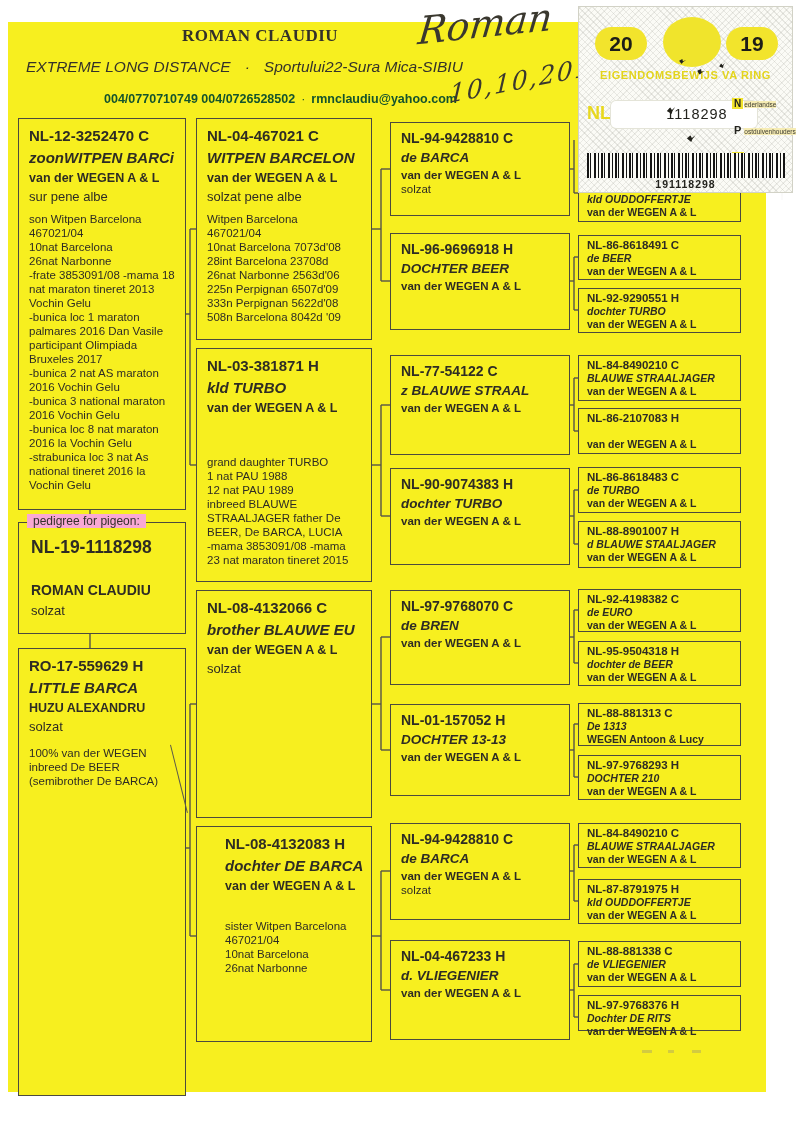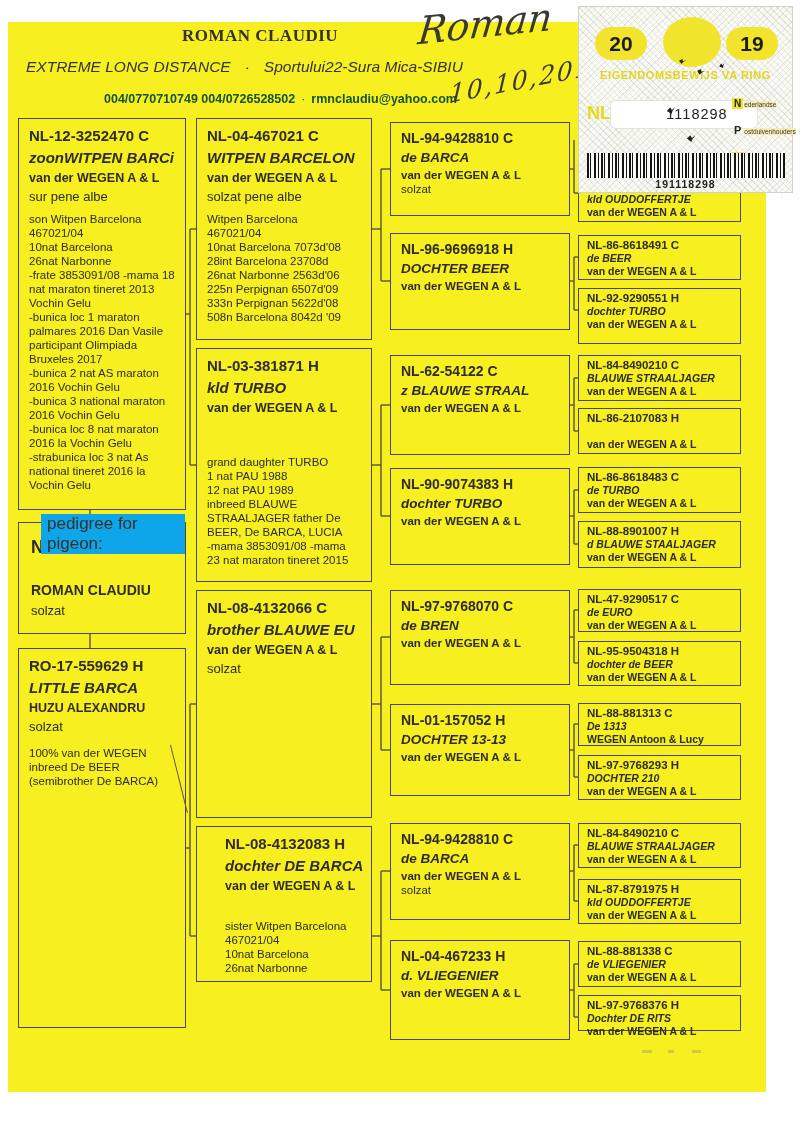--- a/index.html
+++ b/index.html
@@ -31,22 +31,22 @@
   .c3 .ring{font-size:14px;margin-bottom:4px;}
   .c3 .pname{font-size:13.5px;margin-bottom:4px;}
   .c3 .fancier{font-size:11.5px;margin-bottom:2px;}
   .c3 .extra{font-size:11.5px;margin-bottom:0;min-height:12px;}
   .c4 .ring{font-size:11.5px;margin-bottom:1px;}
   .c4 .pname{font-size:10.5px;margin-bottom:1px;min-height:12px;}
   .c4 .fancier{font-size:10.5px;margin-bottom:0;}
   .mt-40{margin-top:40px;} .mt-26{margin-top:26px;} .mt-12{margin-top:12px;}
   
   .subject-box{padding:14px 10px 6px 12px;}
-  .subject-legend{position:absolute;top:-9px;left:22px;background:#0ea5e9;padding:0 6px;
-        font-size:17px;font-weight:normal;color:#33312a;}
+  .subject-legend{position:absolute;top:-9px;left:8px;background:#f9a8d4;padding:0 6px;
+        font-size:12px;font-weight:normal;color:#33312a;}
   .subject-ring{font-weight:bold;font-size:17.5px;margin-bottom:24px;}
   .subject-owner{font-weight:bold;font-size:14px;margin-bottom:5px;}
   .subject-extra{font-size:13px;}
   
   .conn{position:absolute;left:0;top:0;z-index:1;}
   
   .stamp{position:absolute;left:578px;top:6px;width:215px;height:187px;z-index:5;
         background-color:#fbfbf6;border:1px solid #d2d2c6;box-sizing:border-box;
         background-image:repeating-linear-gradient(45deg,rgba(150,150,140,.20) 0 1px,transparent 1px 5px),
                          repeating-linear-gradient(-45deg,rgba(150,150,140,.16) 0 1px,transparent 1px 4px);}
@@ -180,21 +180,21 @@
 Vochin Gelu</div>
   </div>
 
   <div class="box c1 subject-box" style="top:522px;height:112px;">
     <div class="subject-legend">pedigree for pigeon:</div>
     <div class="subject-ring">NL-19-1118298</div>
     <div class="subject-owner">ROMAN CLAUDIU</div>
     <div class="subject-extra">solzat</div>
   </div>
 
-  <div class="box c1" style="top:648px;height:380px;">
+  <div class="box c1" style="top:648px;height:448px;">
     <div class="ring">RO-17-559629 H</div>
     <div class="pname">LITTLE BARCA</div>
     <div class="fancier">HUZU ALEXANDRU</div>
     <div class="extra">solzat</div>
     <div class="notes mt-12">100% van der WEGEN
 inbreed De BEER
 (semibrother De BARCA)</div>
   </div>
 
   <div class="box c2" style="top:118px;height:222px;">
@@ -223,21 +223,21 @@
 BEER, De BARCA, LUCIA
 -mama 3853091/08 -mama
 23 nat maraton tineret 2015</div>
   </div>
   <div class="box c2" style="top:590px;height:228px;">
     <div class="ring">NL-08-4132066 C</div>
     <div class="pname">brother BLAUWE EU</div>
     <div class="fancier">van der WEGEN A &amp; L</div>
     <div class="extra">solzat</div>
   </div>
-  <div class="box c2" style="top:826px;height:156px;padding-left:28px;">
+  <div class="box c2" style="top:826px;height:216px;padding-left:28px;">
     <div class="ring">NL-08-4132083 H</div>
     <div class="pname">dochter DE BARCA</div>
     <div class="fancier">van der WEGEN A &amp; L</div>
     <div class="notes mt-26">sister Witpen Barcelona
 467021/04
 10nat Barcelona
 26nat Narbonne</div>
   </div>
 
   <div class="box c3" style="top:122px;height:94px;">
@@ -245,21 +245,21 @@
     <div class="pname">de BARCA</div>
     <div class="fancier">van der WEGEN A &amp; L</div>
     <div class="extra">solzat</div>
   </div>
   <div class="box c3" style="top:233px;height:97px;">
     <div class="ring">NL-96-9696918 H</div>
     <div class="pname">DOCHTER BEER</div>
     <div class="fancier">van der WEGEN A &amp; L</div>
   </div>
   <div class="box c3" style="top:355px;height:100px;">
-    <div class="ring">NL-62-54122 C</div>
+    <div class="ring">NL-77-54122 C</div>
     <div class="pname">z BLAUWE STRAAL</div>
     <div class="fancier">van der WEGEN A &amp; L</div>
   </div>
   <div class="box c3" style="top:468px;height:97px;">
     <div class="ring">NL-90-9074383 H</div>
     <div class="pname">dochter TURBO</div>
     <div class="fancier">van der WEGEN A &amp; L</div>
   </div>
   <div class="box c3" style="top:590px;height:95px;">
     <div class="ring">NL-97-9768070 C</div>
@@ -285,21 +285,21 @@
 
   <div class="box c4" style="top:164px;height:58px;padding-top:28px;">
     <div class="pname">kld OUDDOFFERTJE</div>
     <div class="fancier">van der WEGEN A &amp; L</div>
   </div>
   <div class="box c4" style="top:235px;height:45px;">
     <div class="ring">NL-86-8618491 C</div>
     <div class="pname">de BEER</div>
     <div class="fancier">van der WEGEN A &amp; L</div>
   </div>
-  <div class="box c4" style="top:288px;height:56px;">
+  <div class="box c4" style="top:288px;height:45px;">
     <div class="ring">NL-92-9290551 H</div>
     <div class="pname">dochter TURBO</div>
     <div class="fancier">van der WEGEN A &amp; L</div>
   </div>
   <div class="box c4" style="top:355px;height:46px;">
     <div class="ring">NL-84-8490210 C</div>
     <div class="pname">BLAUWE STRAALJAGER</div>
     <div class="fancier">van der WEGEN A &amp; L</div>
   </div>
   <div class="box c4" style="top:408px;height:46px;">
@@ -311,21 +311,21 @@
     <div class="ring">NL-86-8618483 C</div>
     <div class="pname">de TURBO</div>
     <div class="fancier">van der WEGEN A &amp; L</div>
   </div>
   <div class="box c4" style="top:521px;height:47px;">
     <div class="ring">NL-88-8901007 H</div>
     <div class="pname">d BLAUWE STAALJAGER</div>
     <div class="fancier">van der WEGEN A &amp; L</div>
   </div>
   <div class="box c4" style="top:589px;height:43px;">
-    <div class="ring">NL-47-9290517 C</div>
+    <div class="ring">NL-92-4198382 C</div>
     <div class="pname">de EURO</div>
     <div class="fancier">van der WEGEN A &amp; L</div>
   </div>
   <div class="box c4" style="top:641px;height:45px;">
     <div class="ring">NL-95-9504318 H</div>
     <div class="pname">dochter de BEER</div>
     <div class="fancier">van der WEGEN A &amp; L</div>
   </div>
   <div class="box c4" style="top:703px;height:43px;">
     <div class="ring">NL-88-881313 C</div>

